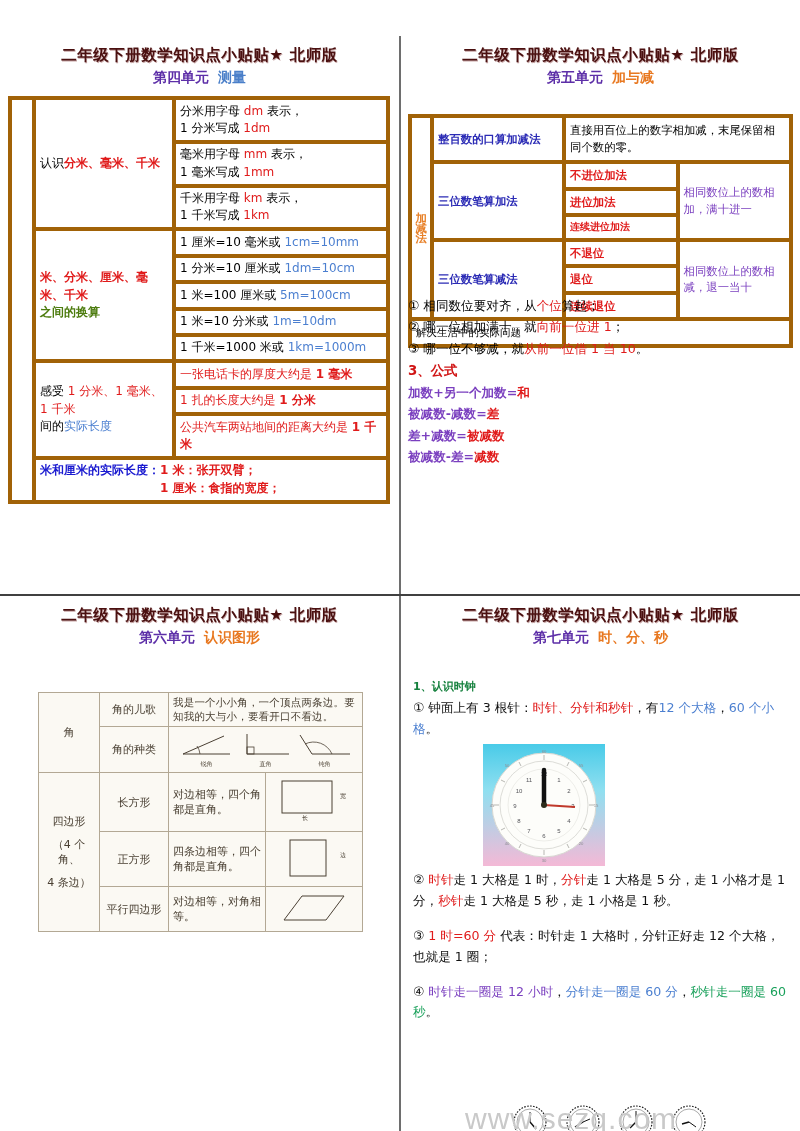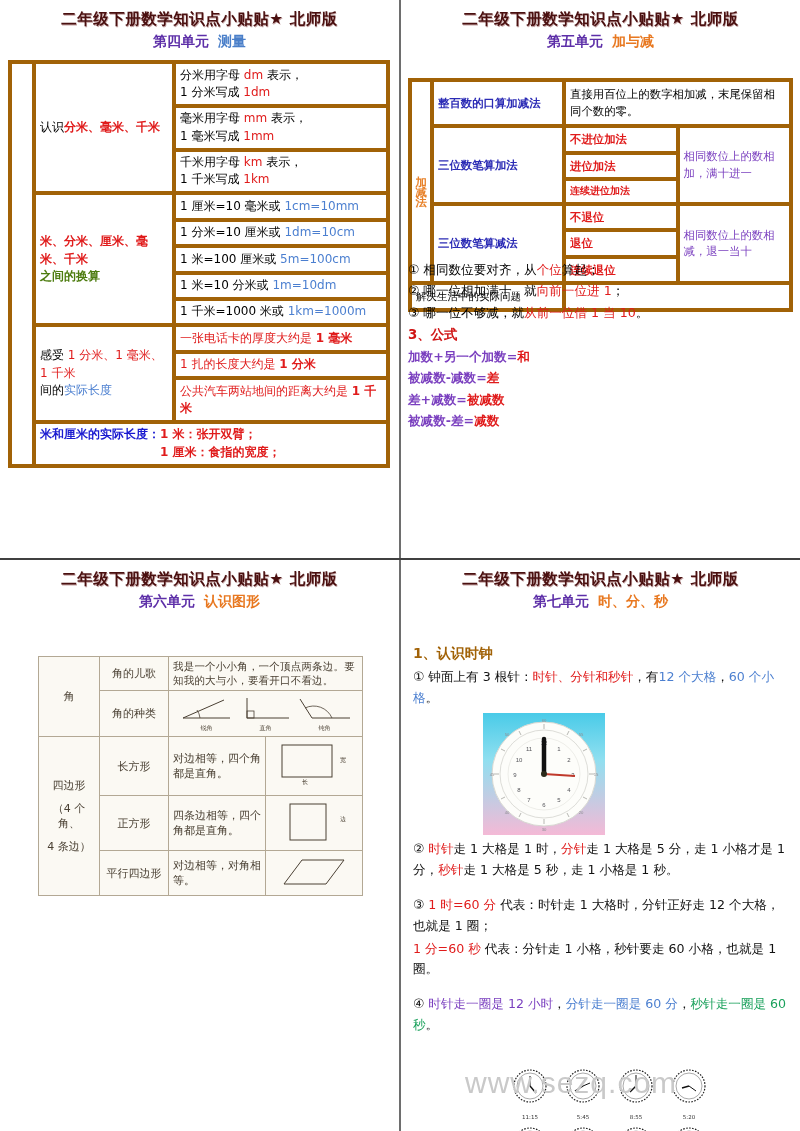--- a/index.html
+++ b/index.html
@@ -2,21 +2,21 @@
 <html><head>
 <meta charset="utf-8">
 <style>
   html,body{margin:0;padding:0;}
   body{
     width:800px;height:1131px;
     background:#ffffff;
     font-family:"DejaVu Sans","Liberation Sans",sans-serif;
     overflow:hidden;
   }
-  .page{position:relative;width:800px;height:921px;box-sizing:border-box;}
+  .page{position:relative;width:800px;height:921px;box-sizing:border-box;margin-top:36px;}
   .vline{position:absolute;left:399px;top:0;width:1.5px;height:1131px;background:#6e6e6e;}
   .hline{position:absolute;left:0;top:558px;width:800px;height:1.5px;background:#404040;}
 
   .panel{position:absolute;box-sizing:border-box;padding:0;}
   .p-tl{left:0;top:0;width:399px;height:558px;}
   .p-tr{left:401px;top:0;width:399px;height:558px;}
   .p-bl{left:0;top:560px;width:399px;height:571px;}
   .p-br{left:401px;top:560px;width:399px;height:571px;}
 
   .title{
@@ -70,21 +70,21 @@
   table.u6{width:325px;table-layout:fixed;border-collapse:collapse;
            background:#fbf9f3;}
   table.u6 td{border:1px solid #b3a894;padding:3px 4px;font-size:10.5px;
               color:#4a4033;text-align:center;vertical-align:middle;}
   .u6 .lbl{font-size:11px;}
   .tiny{font-size:5.6px;line-height:1.3;letter-spacing:0.2px;color:#4a4033;}
   .shapelbl{font-size:6px;color:#4a4033;}
 
   
   .u7{position:absolute;left:12px;top:82px;width:378px;font-size:12.6px;line-height:1.66;color:#111;}
-  .u7 .h{color:#a16207;font-weight:bold;font-size:14px;margin-bottom:2px;}
+  .u7 .h{color:#15803d;font-weight:bold;font-size:11px;margin-bottom:2px;}
   .u7 p{margin:0 0 2px 0;}
   .gap{height:12px;}
   .clockbox{width:122px;height:122px;margin:4px 0 4px 70px;
             background:linear-gradient(180deg,#49cbe8 0%,#8fdff0 38%,#f4b9d6 100%);
             position:relative;}
   .watermark{position:absolute;left:22px;top:1066px;font-size:30px;color:#c9c9c9;
              font-family:"Liberation Sans",sans-serif;letter-spacing:1px;}
   .miniclocks{position:absolute;left:95px;top:424px;width:205px;}
   .mcrow{display:flex;gap:9px;}
   .mccell{width:44px;text-align:center;}
@@ -439,24 +439,20 @@
         <span class="red">时针</span><span>走 1 大格是 1 时，</span><span class="red">分针</span><span>走 1 大格是 5 分，走 1 小格才是 1 分，</span><span class="red">秒针</span><span>走 1 大格是 5 秒，走 1 小格是 1 秒。</span>
       </p>
 
       <div class="gap"></div>
 
       <p>
         <span>③</span>
         <span class="red">1 时=60 分</span>
         <span>代表：时针走 1 大格时，分针正好走 12 个大格，也就是 1 圈；</span>
       </p>
-      <p>
-        <span class="red">1 分=60 秒</span>
-        <span>代表：分针走 1 小格，秒针要走 60 小格，也就是 1 圈。</span>
-      </p>
 
       <div class="gap"></div>
 
       <p>
         <span>④</span>
         <span class="purple">时针走一圈是 12 小时</span><span>，</span><span class="blue">分针走一圈是 60 分</span><span>，</span><span class="green">秒针走一圈是 60 秒</span><span>。</span>
       </p>
 
       <div class="miniclocks">
         <div class="mcrow">

